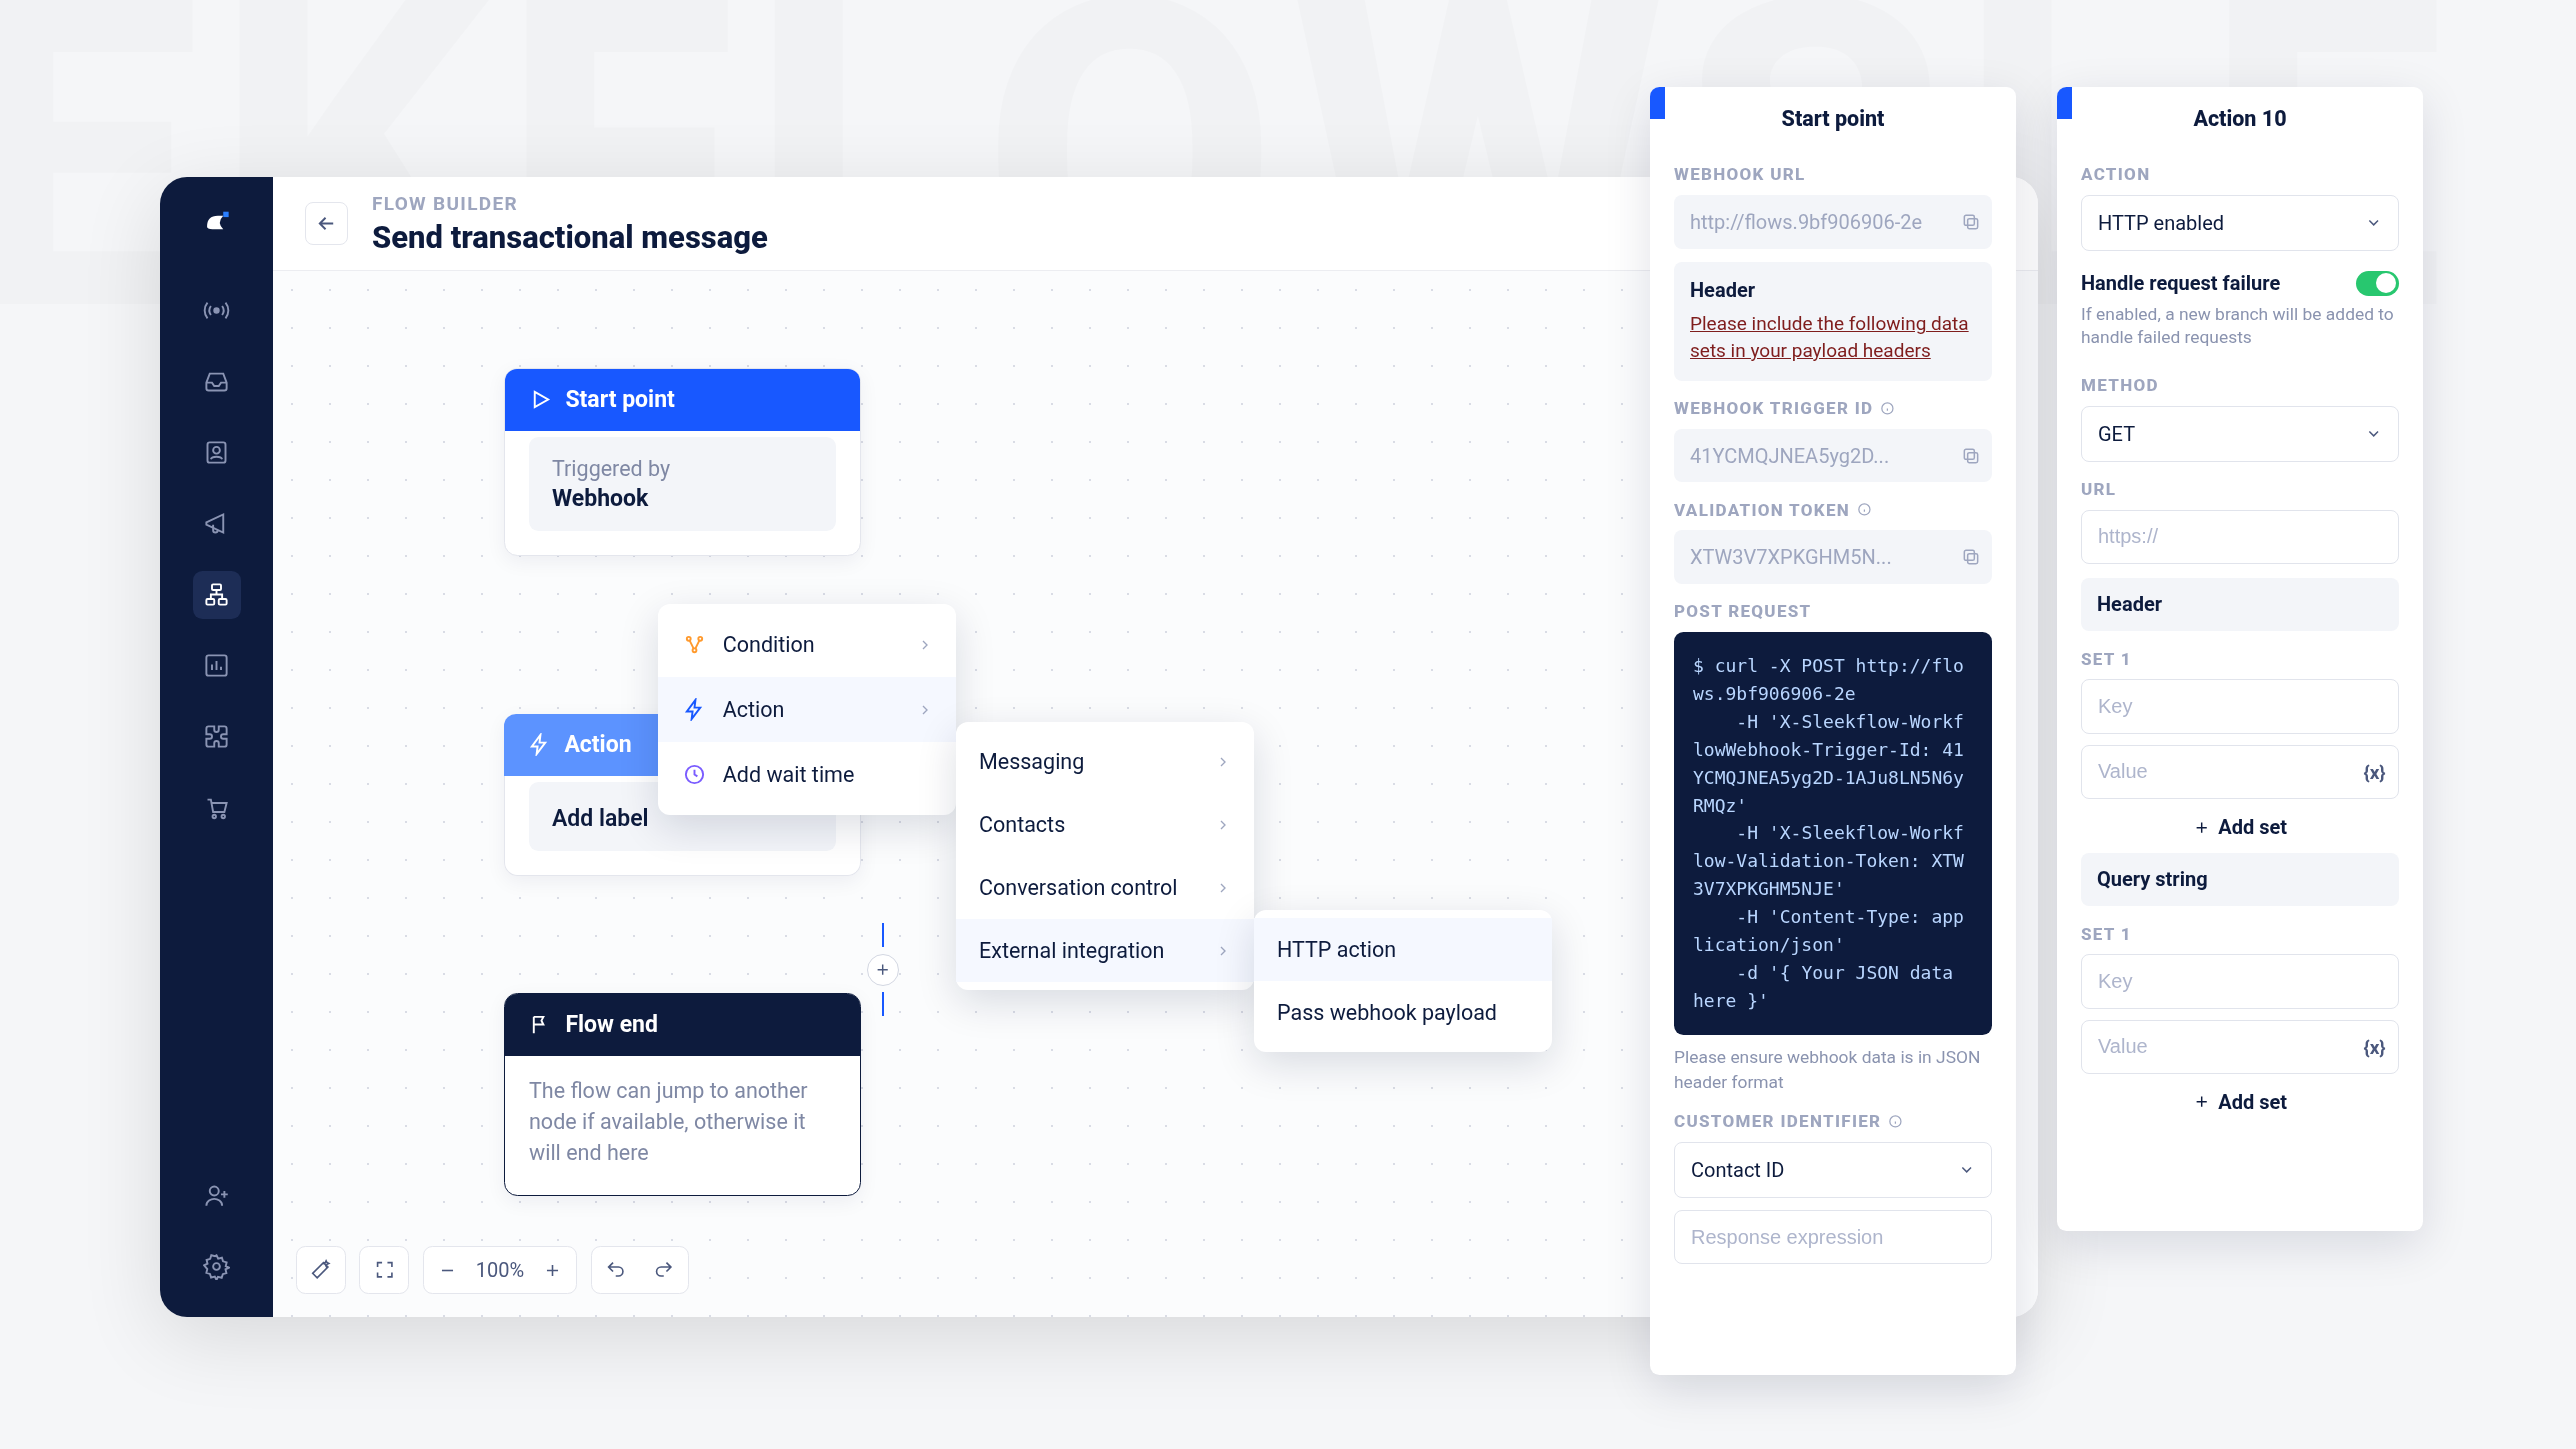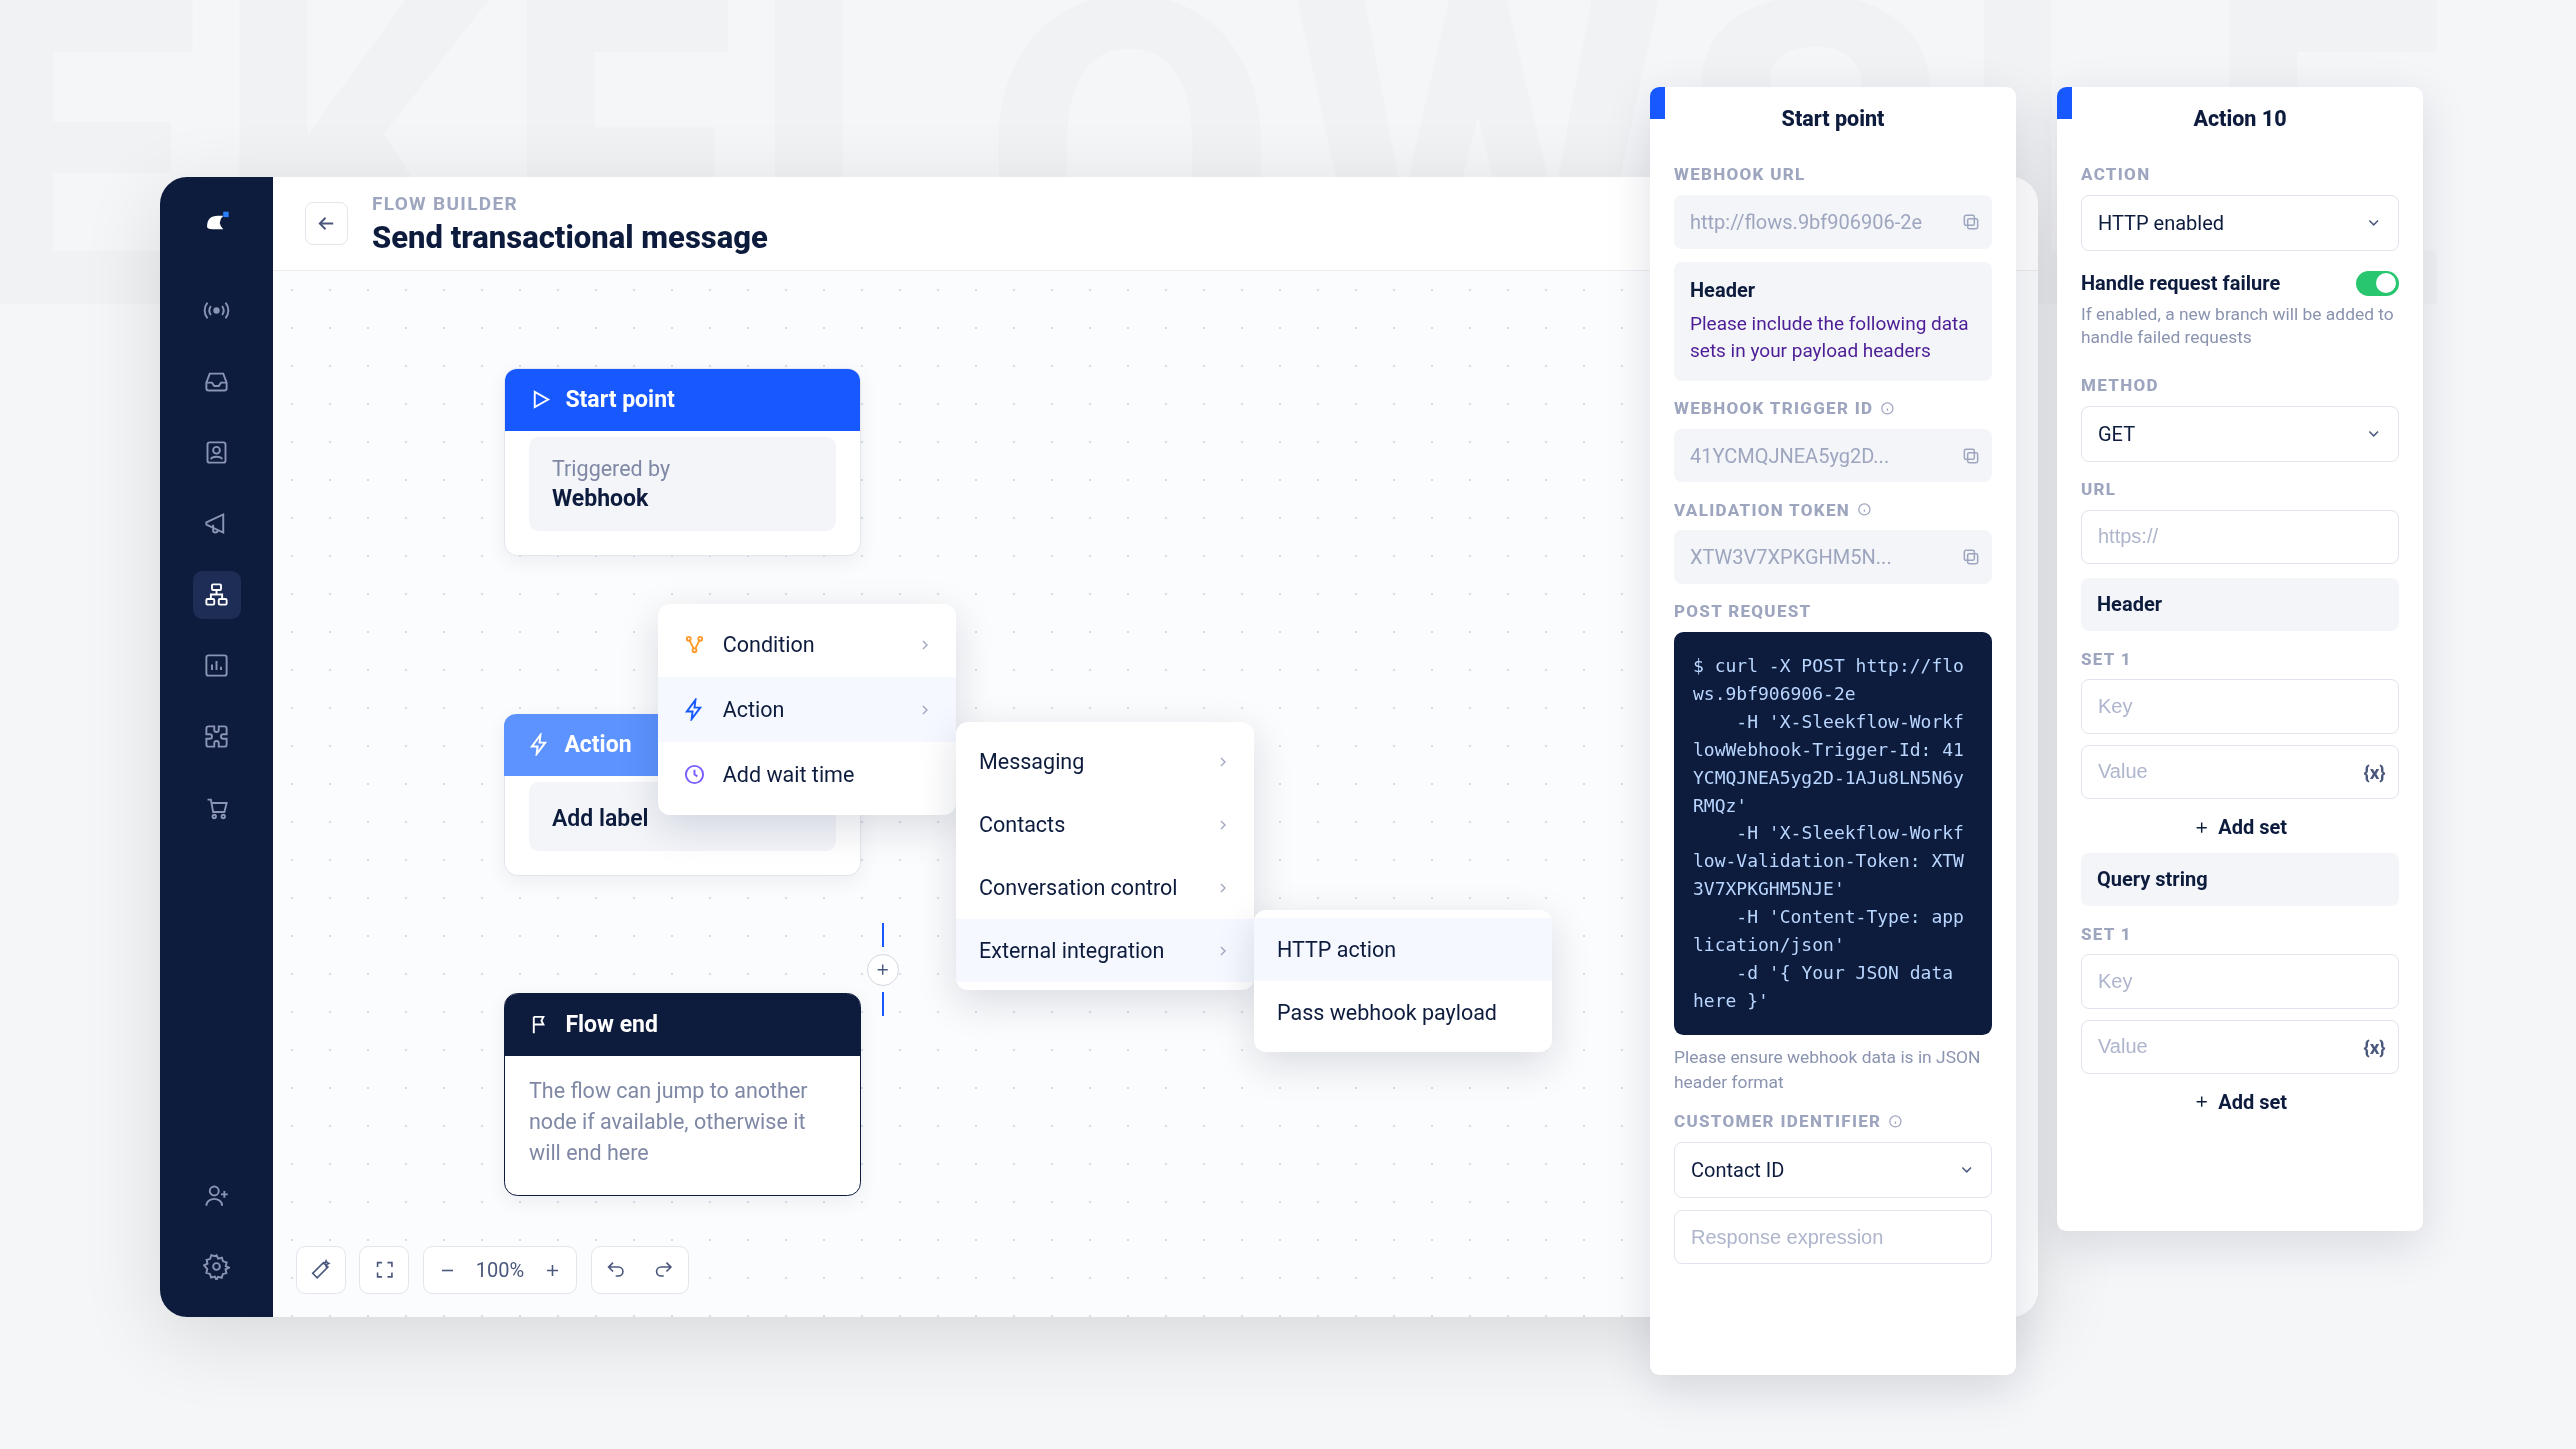--- a/index.html
+++ b/index.html
@@ -127,21 +127,21 @@
   z-index:5;
 }
 .panel .accent{position:absolute;left:0;top:0;width:14.8px;height:32px;background:#1858ff;border-radius:9.4px 0 0 0;}
 .panel-title{font-size:21.5px;font-weight:800;text-align:center;padding:19px 0 16px;color:#0d1b3d;}
 .panel-body{padding:0 24px 24px;}
 .sec-lbl{font-size:17px;letter-spacing:1.3px;font-weight:800;color:#9ea6bf;margin:17.4px 0 10.7px;display:flex;align-items:center;gap:6.7px;}
 .ro-input{position:relative;background:#f3f5f9;border-radius:8px;padding:14.8px 47px 14.8px 16px;color:#9ea6bf;font-size:20px;white-space:nowrap;overflow:hidden;text-overflow:ellipsis;}
 .ro-input .copy{position:absolute;right:10.7px;top:50%;transform:translateY(-50%);color:#9ea6bf;cursor:pointer;}
 .header-box{background:#f3f5f9;border-radius:8px;padding:16px;margin-top:13.4px;}
 .header-box .h{font-size:20px;font-weight:700;color:#0d1b3d;margin-bottom:9.4px;}
-.header-box .p{font-size:19px;color:#4c1d95;line-height:1.4;}
+.header-box .p{font-size:19px;color:#7f1d1d;line-height:1.4;text-decoration:underline;}
 .code-box{background:#0d1b3d;border-radius:9.4px;padding:20px 19px;color:#b9d6ff;font-size:18px;line-height:1.55;font-family:ui-monospace,Menlo,monospace;margin-top:10.7px;white-space:pre-wrap;word-break:break-all;}
 .code-note{font-size:17.4px;color:#8a93af;margin-top:10.7px;line-height:1.4;}
 .select{border:1.3px solid #e1e4ec;border-radius:8px;padding:14.8px 16px;display:flex;align-items:center;justify-content:space-between;font-size:20px;color:#0d1b3d;cursor:pointer;}
 .input{border:1.3px solid #e1e4ec;border-radius:8px;padding:14.8px 16px;font-size:20px;color:#0d1b3d;width:100%;}
 .input::placeholder{color:#aeb5cc;}
 .toggle-row{display:flex;align-items:center;justify-content:space-between;margin-top:20px;}
 .toggle-row .t{font-size:20px;font-weight:700;color:#0d1b3d;}
 .toggle{width:43px;height:25.5px;border-radius:27px;background:#28c76f;position:relative;cursor:pointer;}
 .toggle::after{content:"";position:absolute;right:2.7px;top:2.7px;width:20px;height:20px;border-radius:50%;background:#fff;}
 .help{font-size:17.4px;color:#8a93af;margin-top:6.7px;line-height:1.35;}

